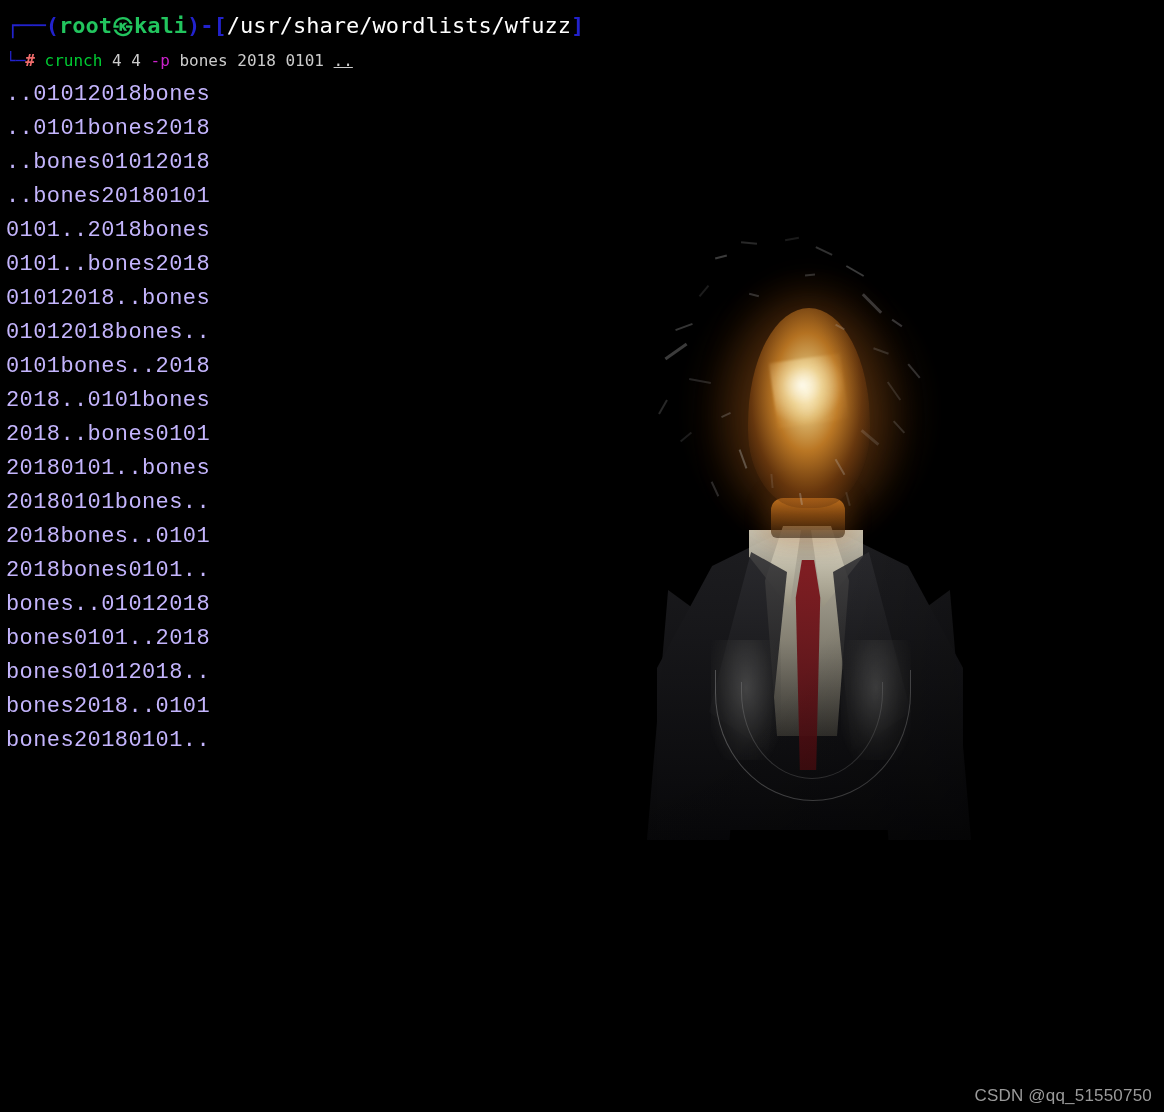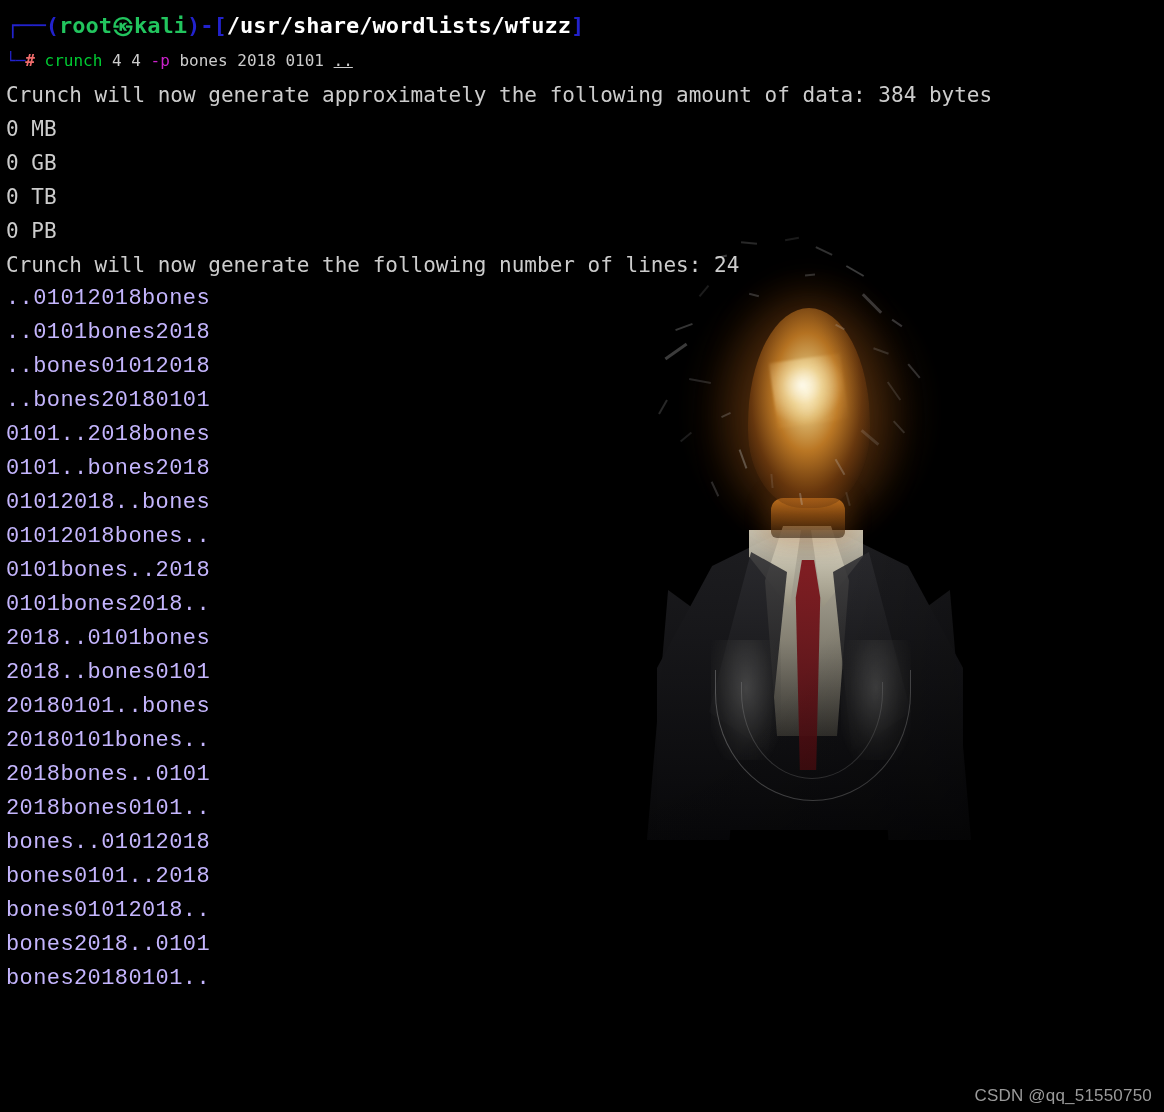--- a/index.html
+++ b/index.html
@@ -229,21 +229,21 @@
   }
   .prompt-bottom {
     height: 34px;
     line-height: 34px;
     white-space: pre;
     font-size: 16px;
   }
   .blue   { color: #2222cc; }
   .red    { color: #22c55e; font-weight: bold; }
   .redsym { color: #f06c6c; font-weight: bold; }
-  .pathw  { color: #ffffff; font-weight: bold; }
+  .pathw  { color: #ffffff; font-weight: normal; }
   .green  { color: #00cc33; }
   .magenta{ color: #cc22cc; }
   .plain  { color: #cccccc; }
   .uline  { color: #cccccc; text-decoration: underline; }
   .boxchar { color: #2222cc; font-family: "DejaVu Sans Mono", monospace; }
 
   
   #watermark {
     position: absolute;
     right: 12px;
@@ -311,40 +311,31 @@
   </div>
   <div class="wp-fade"></div>
 </div>
 
 <div id="terminal">
 
   <div class="prompt-top"><span class="boxchar">┌──</span><span class="blue">(</span><span class="red">root</span><span class="red">㉿</span><span class="red">kali</span><span class="blue">)</span><span class="blue">-</span><span class="blue">[</span><span class="pathw">/usr/share/wordlists/wfuzz</span><span class="blue">]</span></div>
 
   <div class="prompt-bottom"><span class="boxchar">└─</span><span class="redsym">#</span><span class="plain"> </span><span class="green">crunch</span><span class="plain"> </span><span class="plain">4</span><span class="plain"> </span><span class="plain">4</span><span class="plain"> </span><span class="magenta">-p</span><span class="plain"> </span><span class="plain">bones 2018 0101</span><span class="plain"> </span><span class="uline">..</span></div>
 
-  <div id="messages">
-      <div class="line msg">Crunch will now generate approximately the following amount of data: 384 bytes</div>
-      <div class="line msg">0 MB</div>
-      <div class="line msg">0 GB</div>
-      <div class="line msg">0 TB</div>
-      <div class="line msg">0 PB</div>
-      <div class="line msg">Crunch will now generate the following number of lines: 24</div>
-    </div>
 
   <div id="words">
       <div class="line word">..01012018bones</div>
       <div class="line word">..0101bones2018</div>
       <div class="line word">..bones01012018</div>
       <div class="line word">..bones20180101</div>
       <div class="line word">0101..2018bones</div>
       <div class="line word">0101..bones2018</div>
       <div class="line word">01012018..bones</div>
       <div class="line word">01012018bones..</div>
       <div class="line word">0101bones..2018</div>
-      <div class="line word">0101bones2018..</div>
       <div class="line word">2018..0101bones</div>
       <div class="line word">2018..bones0101</div>
       <div class="line word">20180101..bones</div>
       <div class="line word">20180101bones..</div>
       <div class="line word">2018bones..0101</div>
       <div class="line word">2018bones0101..</div>
       <div class="line word">bones..01012018</div>
       <div class="line word">bones0101..2018</div>
       <div class="line word">bones01012018..</div>
       <div class="line word">bones2018..0101</div>

